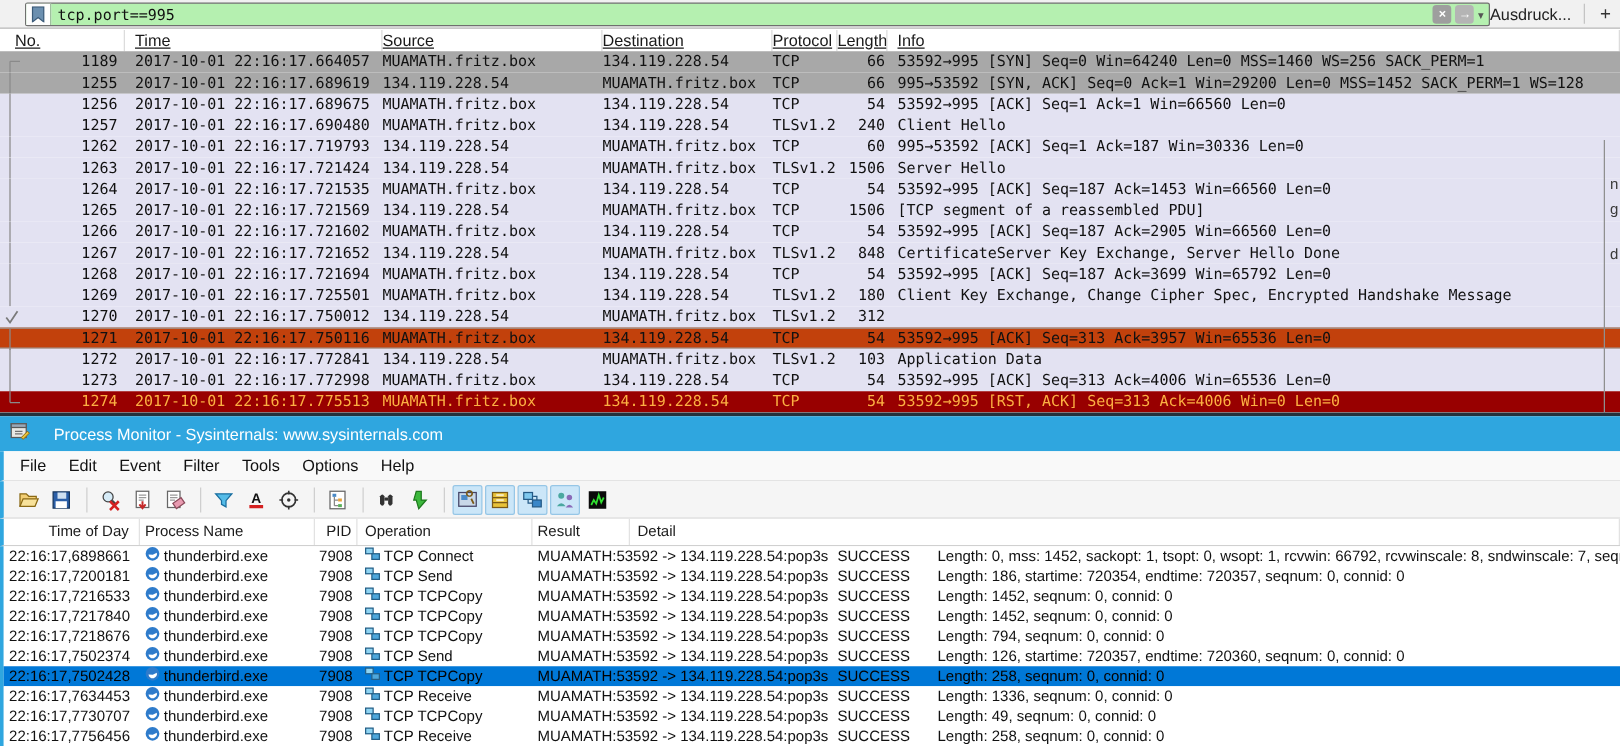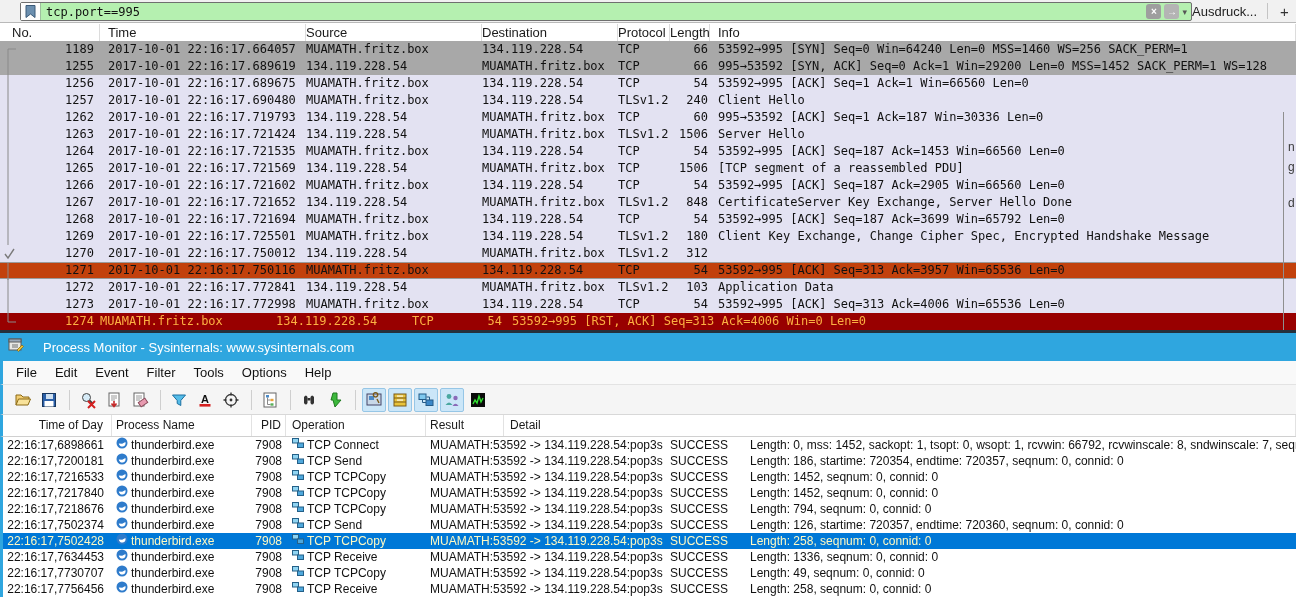--- a/index.html
+++ b/index.html
@@ -19,21 +19,21 @@
               display:flex; align-items:center; justify-content:center; margin-right:3px; }
   .btn-clear { background:#9E9E9E; }
   .btn-apply { background:#B4B4B4; }
   .btn-caret { color:#555; font-size:9px; margin-right:4px; }
   .filter-right { position:absolute; left:1182px; top:0; height:22px; display:flex; align-items:center; }
   .expr-label { font-size:13px; color:#222; padding:0 10px; }
   .vsep { width:1px; height:16px; background:#C4C4C4; }
   .add-btn { font-size:15px; color:#333; padding:0 12px; }
 
   .pkt-header { position:absolute; top:24px; left:0; width:1296px; height:17px; background:#FFFFFF;
-                display:flex; font-size:13px; color:#1a1a1a; line-height:17px; }
+                display:flex; font-size:13px; color:#1a1a1a; line-height:17px;text-decoration:underline; }
   .pkt-header .hcell { border-right:1px solid #DCDCDC; overflow:hidden; white-space:nowrap; }
   .h0{width:100px; padding-left:12px;} .h1{width:206px; padding-left:8px;} .h2{width:176px;}
   .h3{width:136px;} .h4{width:52px;} .h5{width:40px;} .h6{flex:1; padding-left:8px;}
 
   #pkt-rows { position:absolute; top:41px; left:0; width:1296px; }
   .wrow { display:flex; height:17px; line-height:17px; font-family:"DejaVu Sans Mono", monospace;
           font-size:12px; color:#111; white-space:nowrap; }
   .wrow.tcp { background:#E3E2F2; }
   .wrow.syn { background:#A8A8A8; }
   .wrow.sel { background:#c2410c; border-top:1px solid #9A9A9A; border-bottom:1px solid #9A9A9A; line-height:15px; }
@@ -63,21 +63,21 @@
 
   .pm-header { height:22px; background:#FFFFFF; border-bottom:1px solid #D0D0D0; display:flex;
                font-size:12px; color:#1a1a1a; line-height:21px; border-left:3px solid #2FA6DF; }
   .pm-header .hcell { border-right:1px solid #E2E2E2; overflow:hidden; white-space:nowrap; }
   .ph0{width:109px; text-align:right; padding-right:8px;} .ph1{width:140px; padding-left:4px;}
   .ph2{width:34px; text-align:right; padding-right:4px;} .ph3{width:140px; padding-left:6px;}
   .ph4{width:240px; padding-left:4px;} .ph5{width:78px; padding-left:4px;} .ph6{flex:1; padding-left:6px;}
 
   #pm-rows { border-left:3px solid #2FA6DF; }
   .prow { display:flex; height:16px; line-height:16px; font-size:12px; color:#111; white-space:nowrap; background:#fff; }
-  .prow.selected { background:#0078D7; color:#fef9c3;align-items:center; }
+  .prow.selected { background:#0078D7; color:#000000;align-items:center; }
   .pc-time{width:109px; text-align:right; padding-right:8px;} 
   .pc-proc{width:140px; padding-left:4px; display:flex; align-items:center; gap:3px;}
   .pc-pid{width:34px; text-align:right; padding-right:4px;}
   .pc-op{width:140px; padding-left:6px; display:flex; align-items:center; gap:3px;}
   .pc-path{width:240px; padding-left:4px; overflow:hidden;}
   .pc-res{width:78px; padding-left:4px;}
   .pc-det{flex:1; padding-left:6px; overflow:hidden;}
 </style>
 </head>
 <body>
@@ -304,20 +304,21 @@
           <div class="wc-dst">134.119.228.54</div>
           <div class="wc-proto">TCP</div>
           <div class="wc-len">54</div>
           <div class="wc-info">53592→995 [ACK] Seq=313 Ack=4006 Win=65536 Len=0</div>
         </div>
         <div class="wrow rst">
           <div class="wc-margin"><svg width="20" height="17">
               <path d="M8 0 v9 M8 9 h8" stroke="#8a8a8a" stroke-width="1" fill="none"></path>
             </svg></div>
           <div class="wc-no">1274</div>
+          <div class="wc-time">2017-10-01 22:16:17.775513</div>
           <div class="wc-src">MUAMATH.fritz.box</div>
           <div class="wc-dst">134.119.228.54</div>
           <div class="wc-proto">TCP</div>
           <div class="wc-len">54</div>
           <div class="wc-info">53592→995 [RST, ACK] Seq=313 Ack=4006 Win=0 Len=0</div>
         </div>
       </div>
 
     <div class="edge-strip">
         <span style="top: 28px;">n</span>

